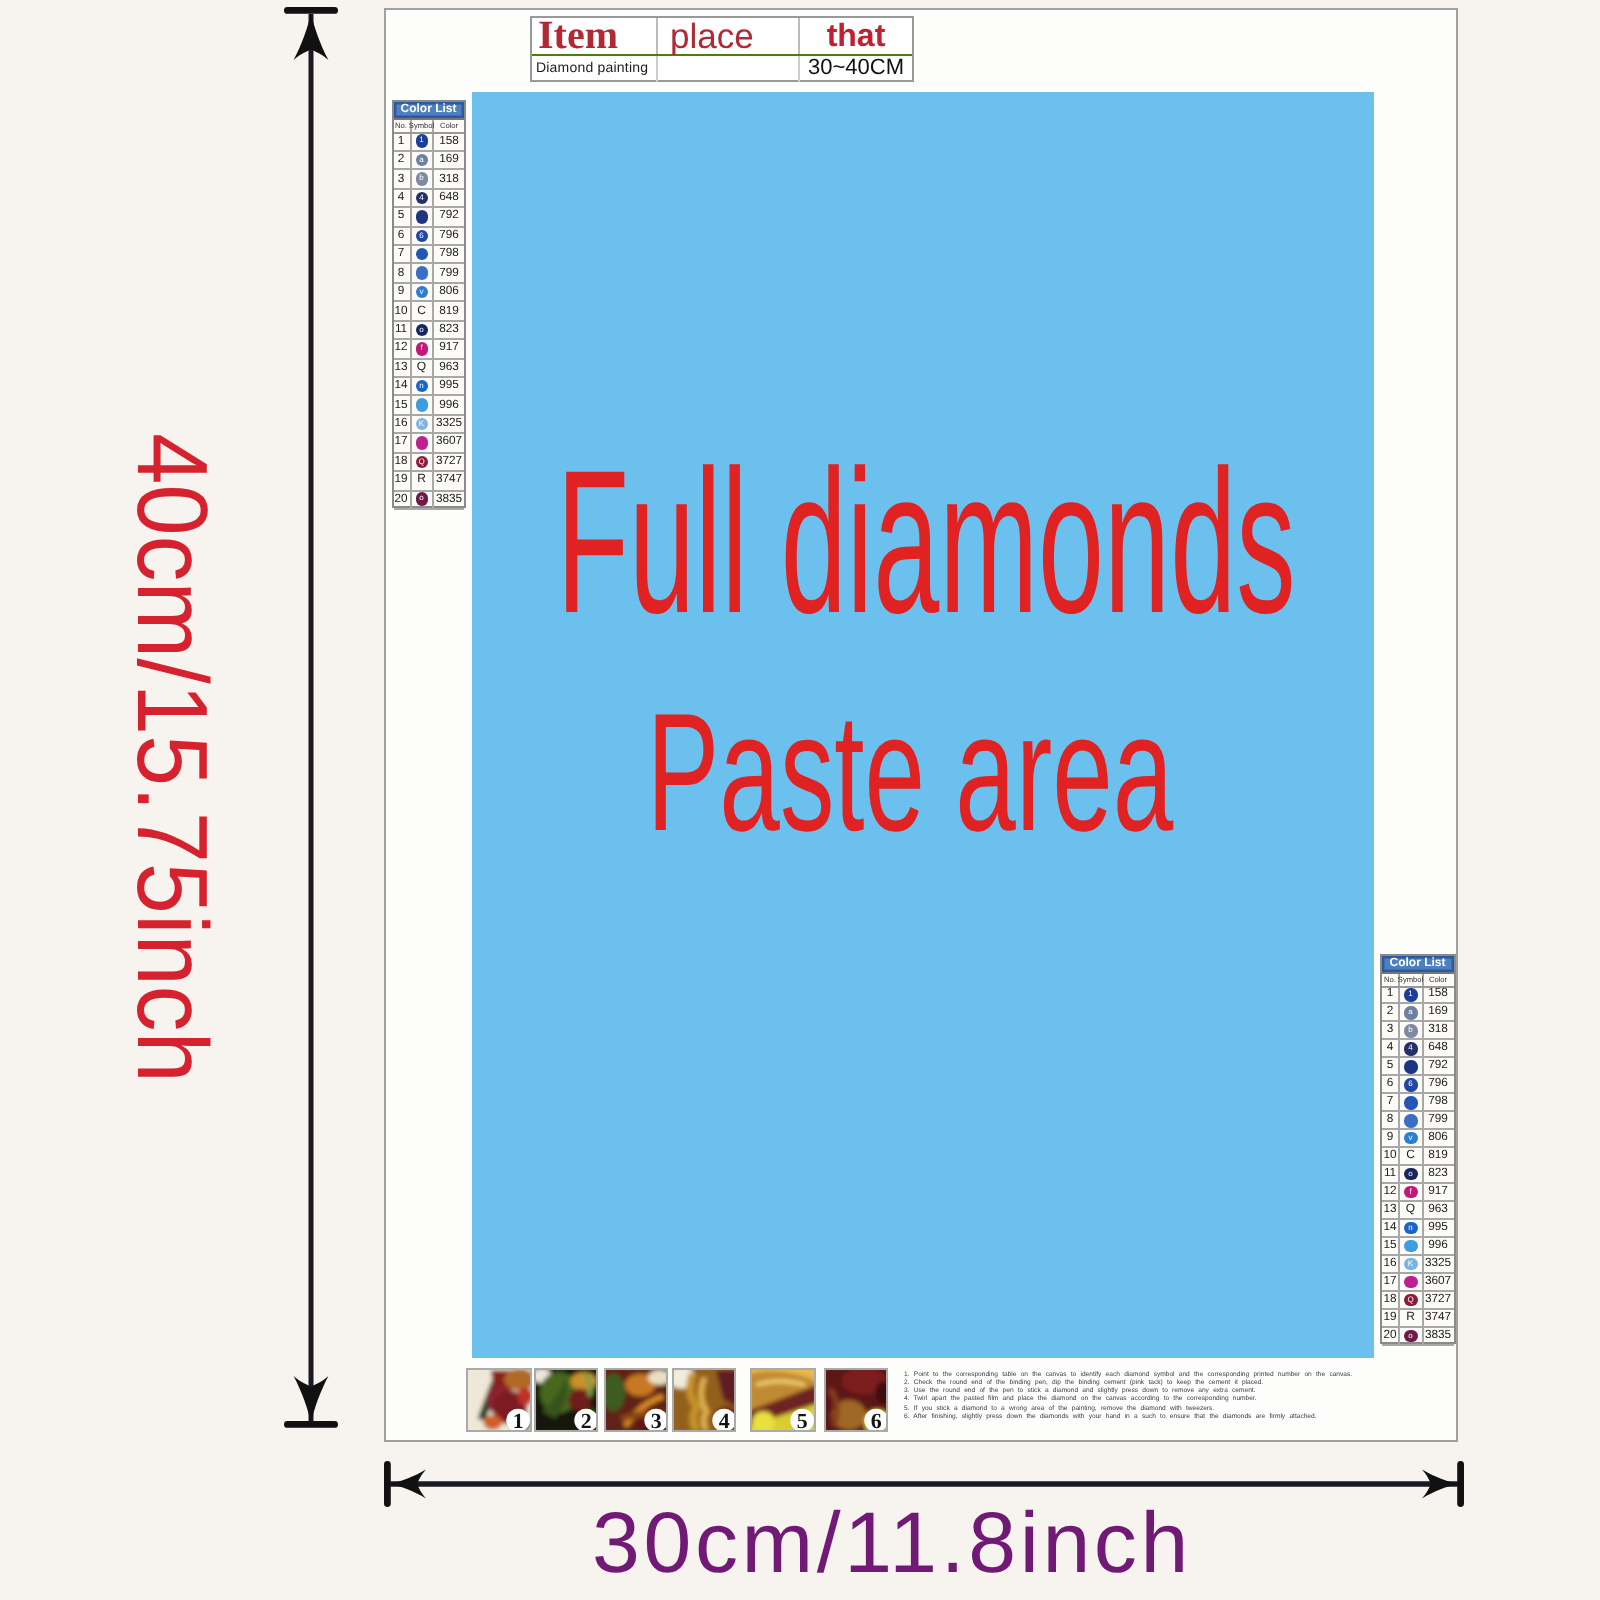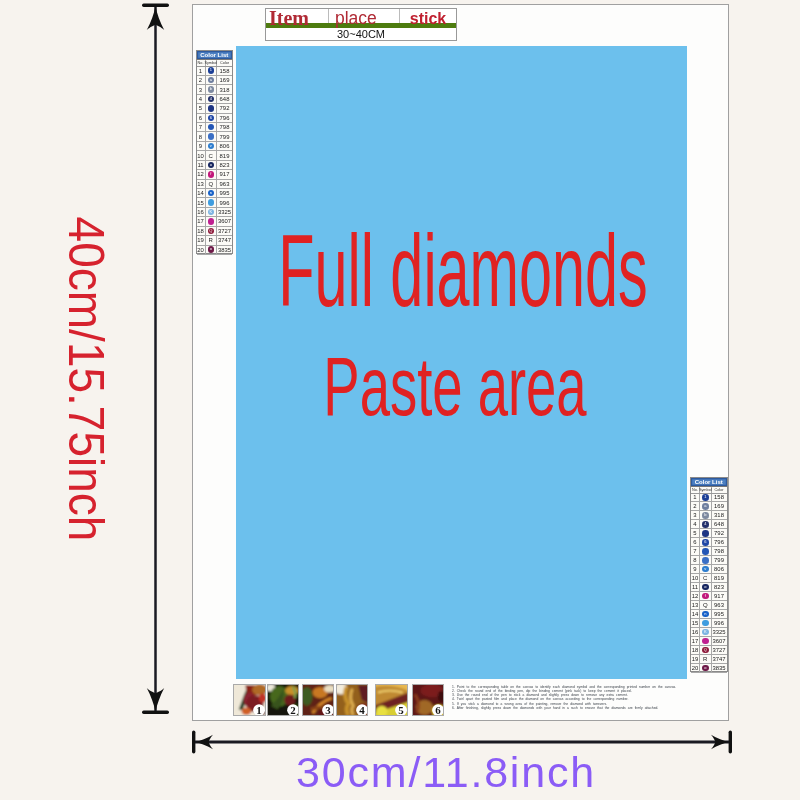--- a/index.html
+++ b/index.html
@@ -25,27 +25,27 @@
 <filter id="pb" x="-10%" y="-10%" width="120%" height="120%">
         <feGaussianBlur stdDeviation="1.1"></feGaussianBlur>
       </filter>
 </defs>
   </svg>
 
 <div class="abs" style="left:192px; top:4px; width:537px; height:717px; background:#fdfdfc; border:1px solid #a0a0a0;"></div>
 
 <div class="abs" style="left:265px; top:8px; width:192px; height:33px; border:1px solid #999; background:#fff;">
 
-  <div style="display:flex; height:19px; border-bottom:5px solid #4d7c0f;">
+  <div style="display:flex; height:19px; border-bottom:1px solid #4d7c0f;">
     <div style="width:63px; border-right:1px solid #bbb; font-family:'Liberation Serif',serif; font-weight:bold; font-size:20px; color:#b02a35; line-height:18px; padding-left:3px;">Item</div>
     <div style="width:71px; border-right:1px solid #bbb; font-size:17.5px; color:#b02a35; line-height:19px; padding-left:6px;">place</div>
-    <div style="flex:1; font-weight:bold; font-size:16px; color:#c02030; line-height:20px; text-align:center;">stick</div>
+    <div style="flex:1; font-weight:bold; font-size:16px; color:#c02030; line-height:20px; text-align:center;">that</div>
   </div>
 
-  <div style="display:flex; height:13px;flex-direction:column;">
+  <div style="display:flex; height:13px;">
     <div style="width:63px; border-right:1px solid #ccc; font-size:7px; color:#222; line-height:13px; padding-left:2px; letter-spacing:0.1px; white-space:nowrap; overflow:hidden;">Diamond painting</div>
     <div style="width:71px; border-right:1px solid #ccc;"></div>
     <div style="flex:1; font-size:11px; color:#111; line-height:13px; text-align:center;">30~40CM</div>
   </div>
 </div>
 
 <div class="abs" style="left:236px; top:46px; width:451px; height:633px; background:#6cc0ed;"></div>
 
 <div class="abs" style="left:463px; top:213px; color:#e02222; font-size:102px; transform:translateX(-50%) scaleX(0.582); white-space:nowrap;">Full diamonds</div>
 
@@ -465,13 +465,13 @@
 <div class="abs" style="left:86px; top:379px; color:#d6222e; font-size:50px; transform:translate(-50%,-50%) rotate(90deg) scaleX(0.92); white-space:nowrap;">40cm/15.75inch</div>
 
 <svg class="abs" style="left:186px; top:726px;" width="552" height="32" viewBox="0 0 552 32">
   <rect x="6" y="4.5" width="3.4" height="23" rx="1.7" fill="#111"></rect>
   <rect x="542.6" y="4.5" width="3.4" height="23" rx="1.7" fill="#111"></rect>
   <line x1="9" y1="16" x2="543" y2="16" stroke="#1a1a22" stroke-width="2.8"></line>
   <path d="M8.5 16 C14.5 15 21 12.3 27 8.8 C24 12.2 23.4 14.2 22.6 16 C23.4 17.8 24 19.8 27 23.2 C21 19.7 14.5 17 8.5 16 Z" fill="#111"></path>
   <path d="M543.5 16 C537.5 15 531 12.3 525 8.8 C528 12.2 528.6 14.2 529.4 16 C528.6 17.8 528 19.8 525 23.2 C531 19.7 537.5 17 543.5 16 Z" fill="#111"></path>
 </svg>
 
-<div class="abs" style="left:446px; top:748px; color:#8b5cf6; font-size:43px; letter-spacing:1.8px; transform:translateX(-50%); white-space:nowrap;text-align:right;">30cm/11.8inch</div>
+<div class="abs" style="left:446px; top:748px; color:#701a75; font-size:43px; letter-spacing:1.8px; transform:translateX(-50%); white-space:nowrap;text-align:right;">30cm/11.8inch</div>
 
 </body></html>

